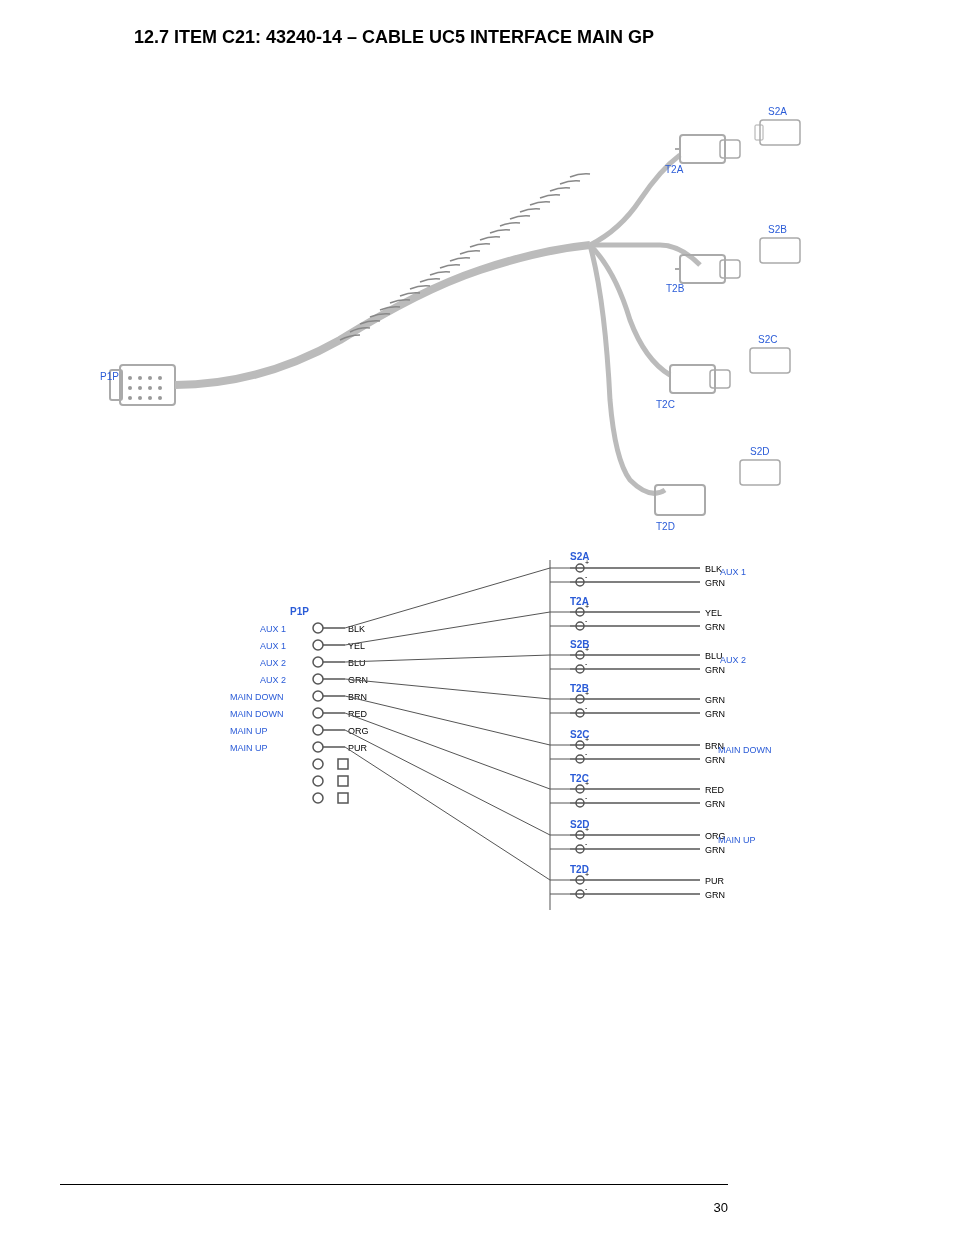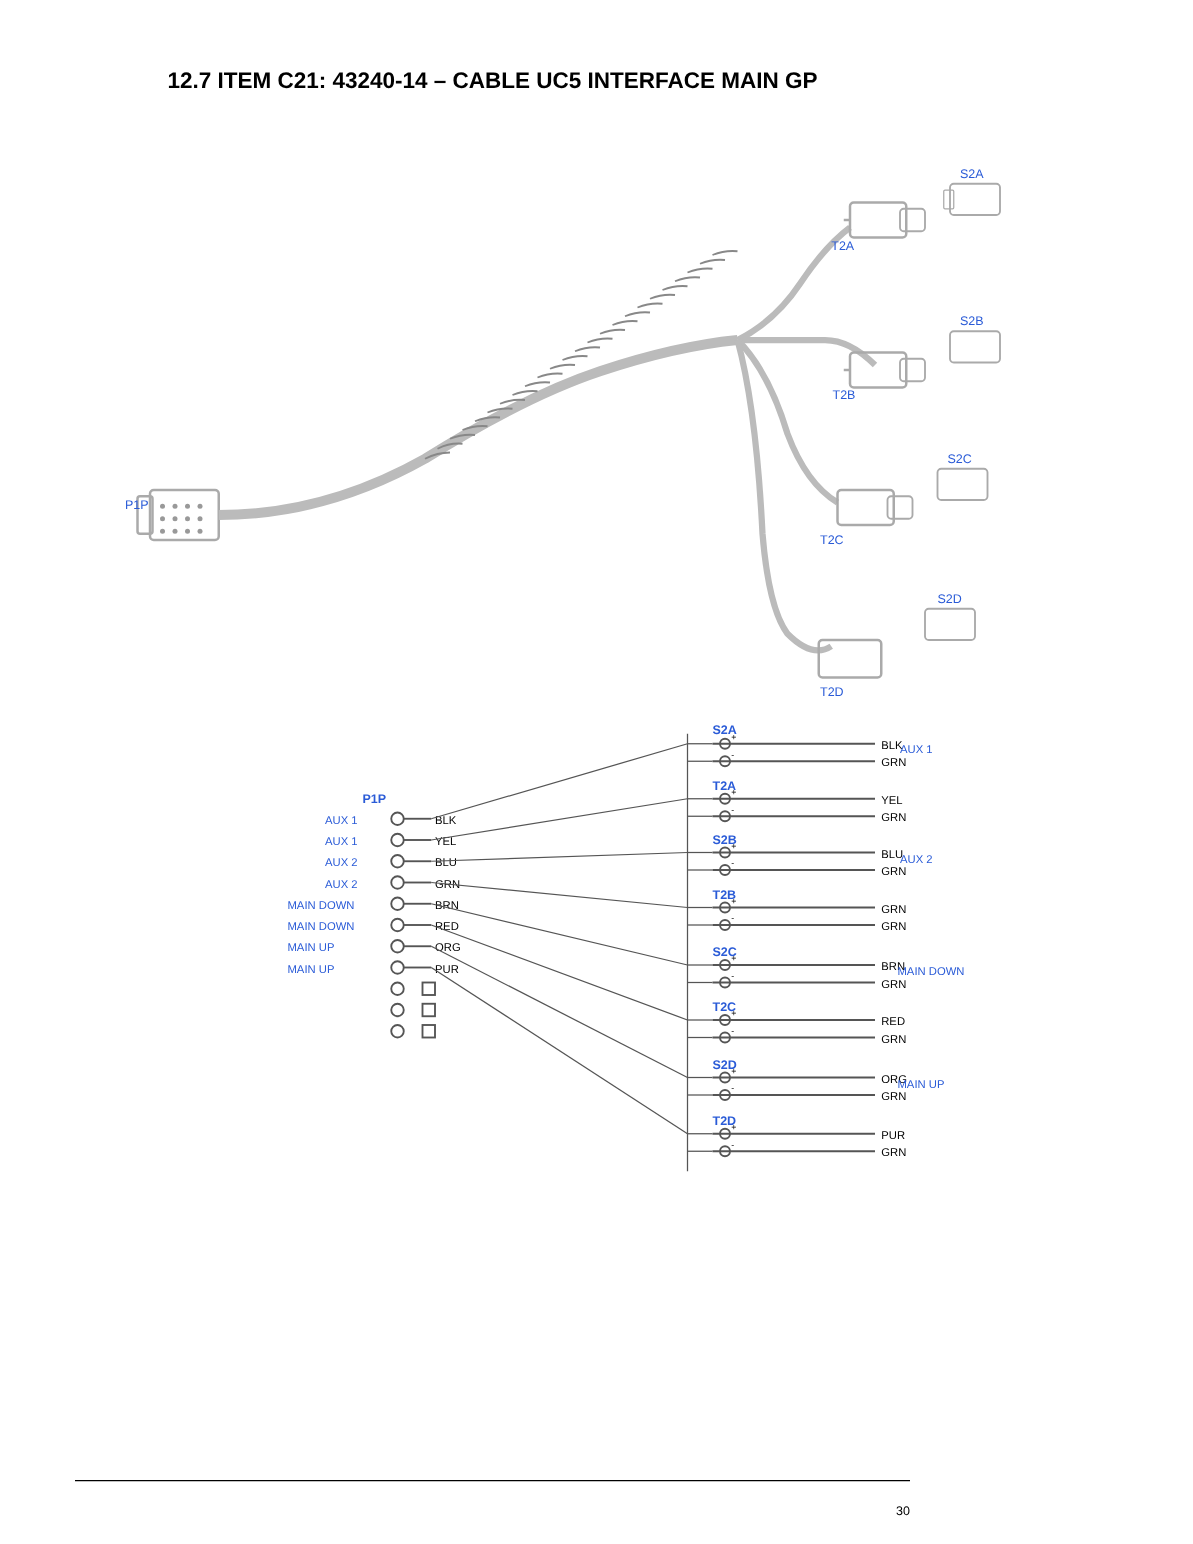--- a/index.html
+++ b/index.html
@@ -9,21 +9,21 @@
       width: 954px;
       min-height: 1235px;
       position: relative;
       overflow: hidden;
     }
     .page {
       width: 788px;
       min-height: 1235px;
       background: #fff;
       position: relative;
-      padding: 52px 60px 40px 60px;
+      padding: 25px 60px 40px 60px;
     }
     .title-section {
       text-align: center;
       margin-bottom: 20px;
     }
     .title-text {
       font-size: 18px;
       font-weight: bold;
       color: #000;
       line-height: 1.4;
@@ -31,21 +31,21 @@
     .diagram-area {
       position: relative;
       width: 820px;
       height: 1050px;
       margin: 0 auto;
     }
     .page-number {
       position: absolute;
       bottom: 20px;
       right: 60px;
-      font-size: 10px;
+      font-size: 13px;
       color: #000;
       margin-left: 21px;
     }
     .bottom-line {
       position: absolute;
       bottom: 50px;
       left: 60px;
       right: 60px;
       border-top: 1px solid #000;
     }

